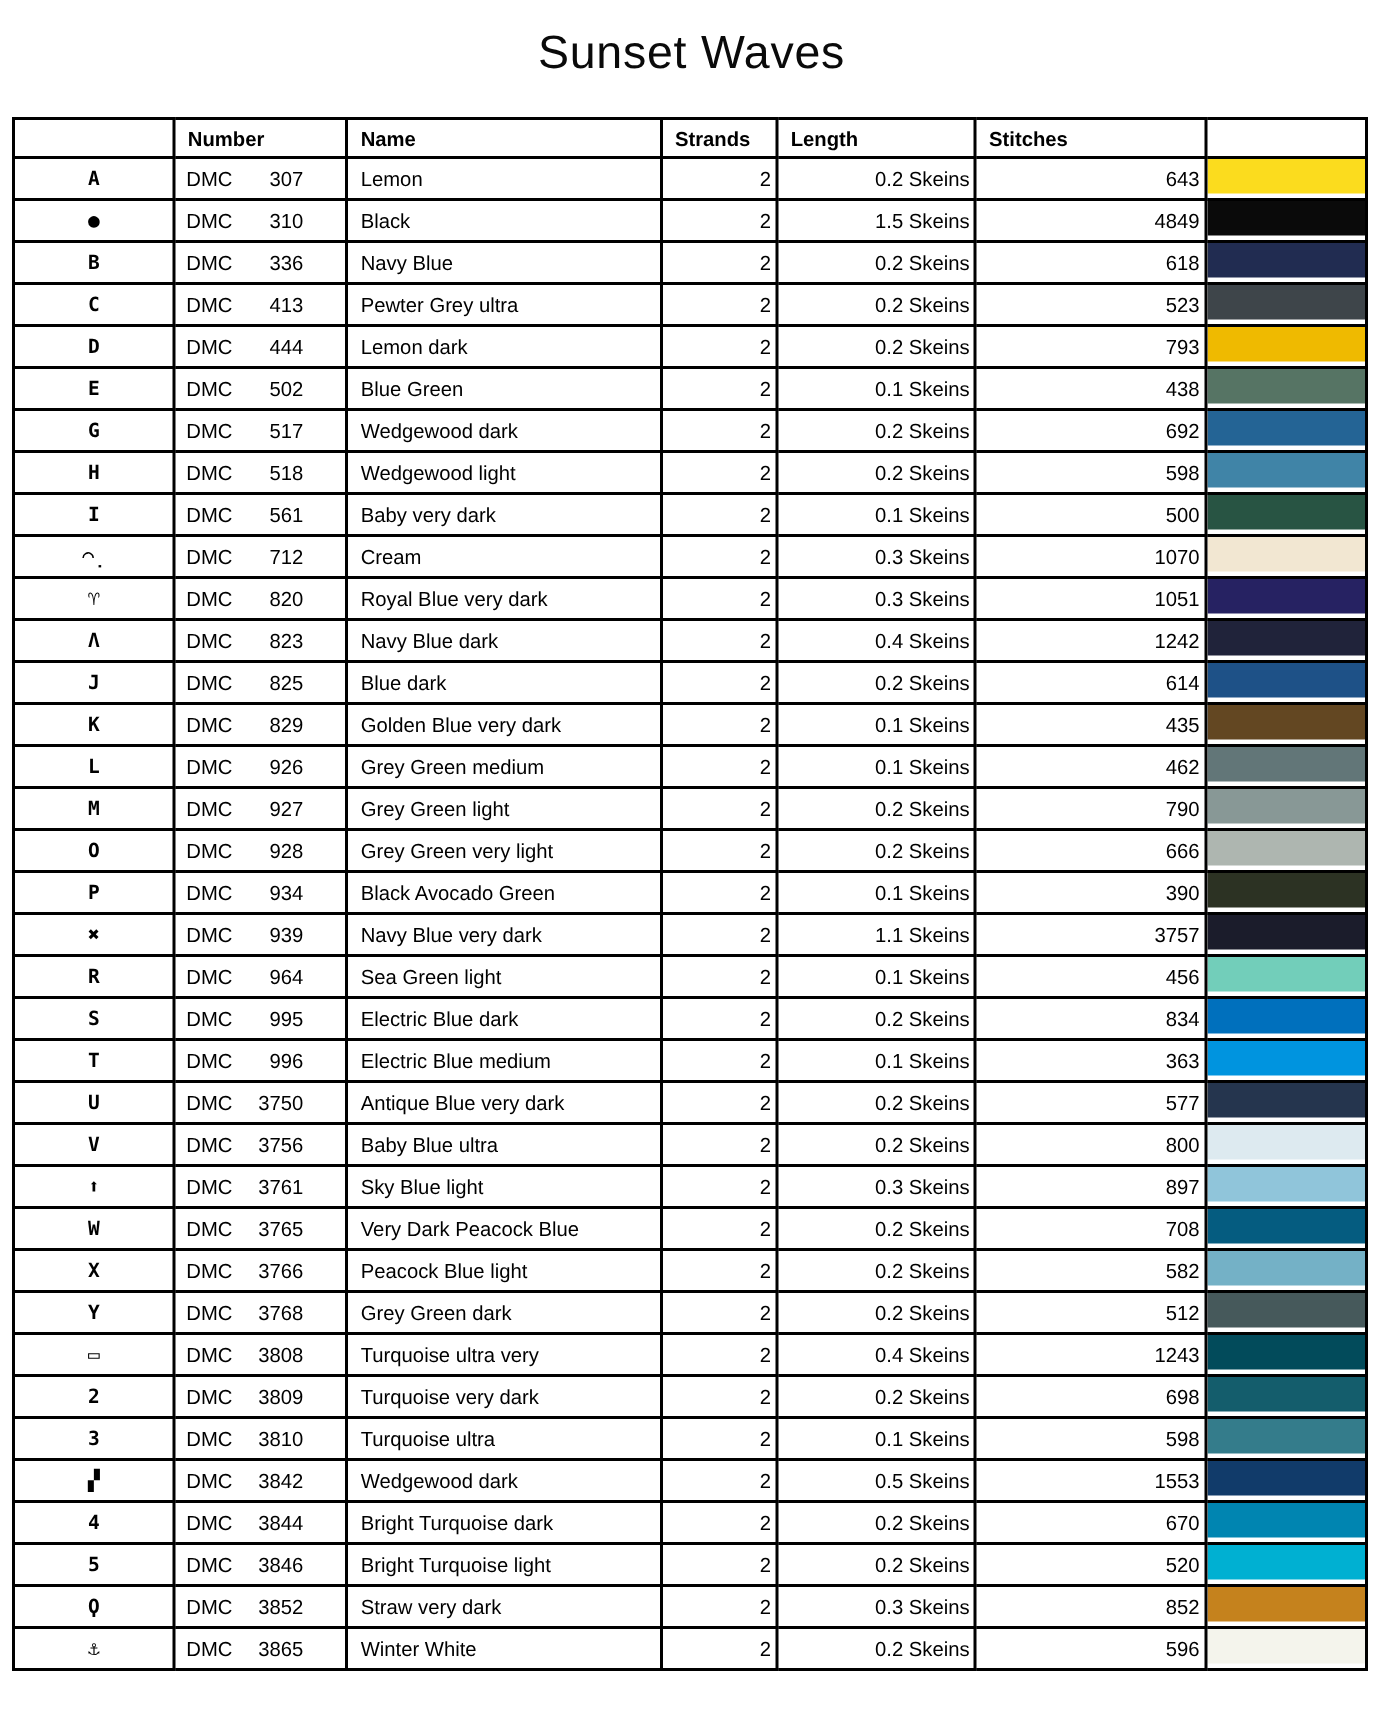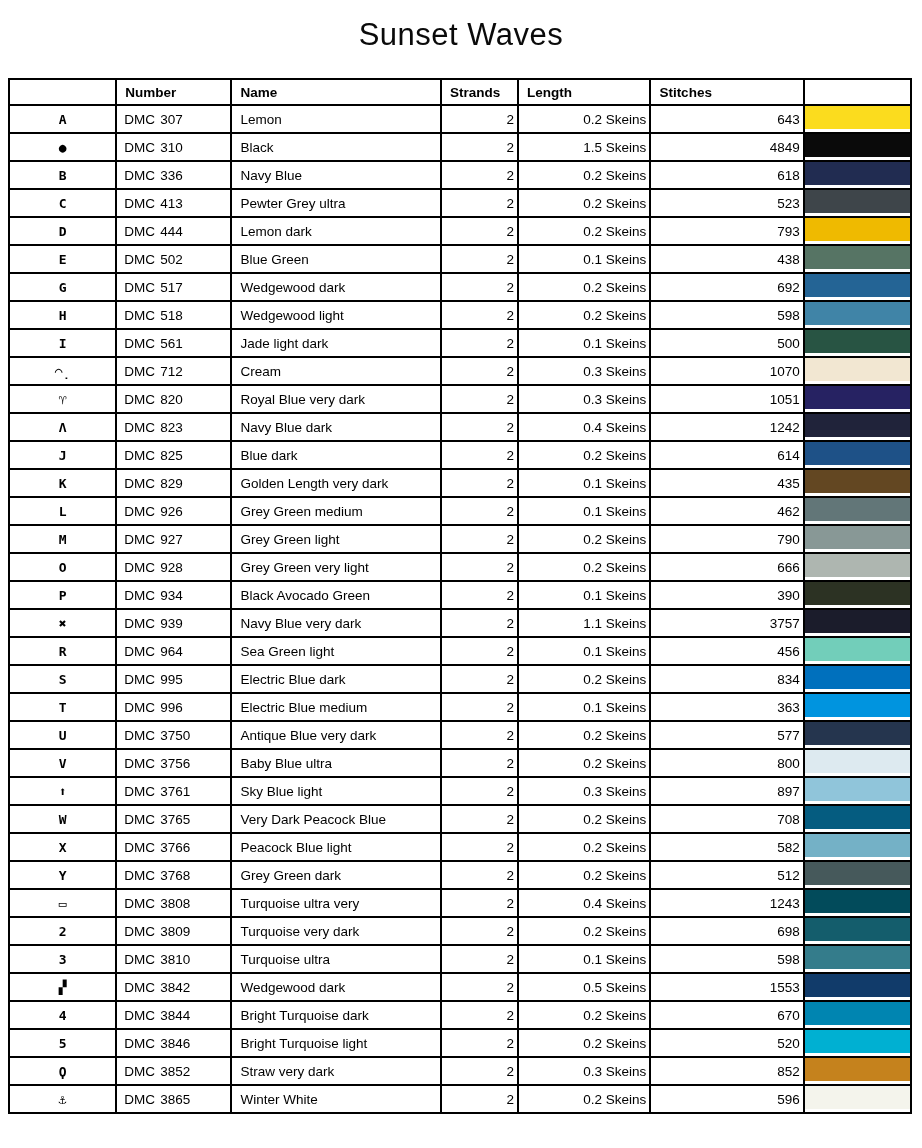--- a/index.html
+++ b/index.html
@@ -24,21 +24,21 @@
   .key td{height:25.7px;font-size:13.5px;vertical-align:middle;padding:0;}
   col.c-sym{width:107px;} col.c-num{width:115px;} col.c-name{width:209px;}
   col.c-str{width:77px;}  col.c-len{width:132px;} col.c-sti{width:153px;}
   col.c-swa{width:107px;}
   td.sym{
     text-align:center;font-weight:bold;font-size:13px;
     font-family:"DejaVu Sans Mono","Liberation Mono","DejaVu Sans",monospace;
   }
   td.numcell{padding-left:7px;}
   .brand{display:inline-block;width:36px;}
-  .code{display:inline-block;width:42px;text-align:left;}
+  .code{display:inline-block;width:42px;text-align:right;}
   td.namecell{padding-left:8px;}
   td.strands,td.length,td.stitches{text-align:right;padding-right:3px;}
   td.swatchcell{padding:0;}
   .fill{width:100%;height:23px;margin:0 0 3px 0;}
 </style>
 </head>
 <body>
 
 <div class="page">
   <h1 class="title">Sunset Waves</h1>
@@ -157,21 +157,21 @@
     <td class="length">0.2 Skeins</td>
     <td class="stitches">598</td>
     <td class="swatchcell">
             <div class="fill" style="background: rgb(64, 132, 167);"></div>
           </td>
   </tr>
 
   <tr>
     <td class="sym">I</td>
     <td class="numcell"><span class="brand">DMC</span><span class="code">561</span></td>
-    <td class="namecell">Jade light dark</td>
+    <td class="namecell">Baby very dark</td>
     <td class="strands">2</td>
     <td class="length">0.1 Skeins</td>
     <td class="stitches">500</td>
     <td class="swatchcell">
             <div class="fill" style="background: rgb(40, 84, 67);"></div>
           </td>
   </tr>
 
   <tr>
     <td class="sym">◠̣</td>
@@ -217,21 +217,21 @@
     <td class="length">0.2 Skeins</td>
     <td class="stitches">614</td>
     <td class="swatchcell">
             <div class="fill" style="background: rgb(30, 81, 135);"></div>
           </td>
   </tr>
 
   <tr>
     <td class="sym">K</td>
     <td class="numcell"><span class="brand">DMC</span><span class="code">829</span></td>
-    <td class="namecell">Golden Length very dark</td>
+    <td class="namecell">Golden Blue very dark</td>
     <td class="strands">2</td>
     <td class="length">0.1 Skeins</td>
     <td class="stitches">435</td>
     <td class="swatchcell">
             <div class="fill" style="background: rgb(99, 71, 34);"></div>
           </td>
   </tr>
 
   <tr>
     <td class="sym">L</td>

